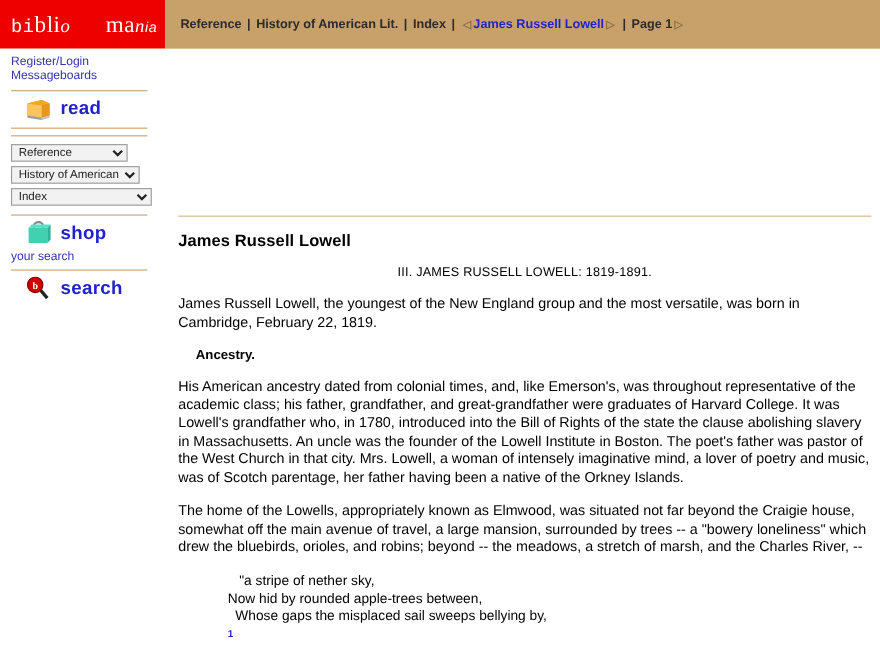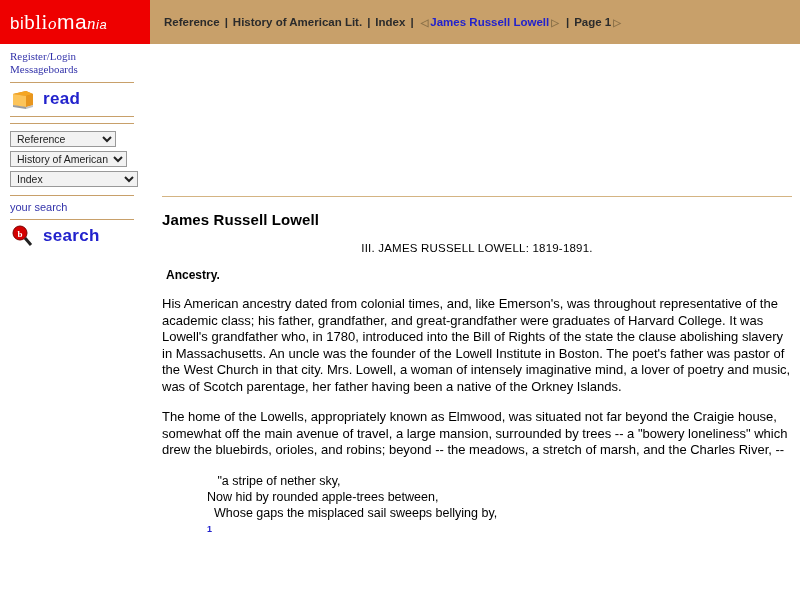--- a/index.html
+++ b/index.html
@@ -29,24 +29,24 @@
     display: flex;
     align-items: center;
     padding-left: 10px;
     box-sizing: border-box;
   }
   .logo-text {
     color: #ffffff;
     white-space: nowrap;
     letter-spacing: .5px;
   }
-  .logo-text .s1 { font-family: Liberation Sans, sans-serif; font-size: 17px; margin-top: 24px; }
+  .logo-text .s1 { font-family: Liberation Mono, monospace; font-size: 17px; margin-top: 24px; }
   .logo-text .s2 { font-family: "Liberation Serif", serif; font-size: 21px; font-weight: 500;}
   .logo-text .s3 { font-family: "Liberation Serif", serif; font-size: 17px; font-style: italic;}
-  .logo-text .s4 { font-family: Liberation Sans, sans-serif; font-size: 21px; }
+  .logo-text .s4 { font-family: Liberation Serif, serif; font-size: 21px; margin-left: 32px; }
   .logo-text .s5 { font-family: "Liberation Serif", serif; font-size: 17px; font-style: italic;}
   .logo-text .s6 { font-family: "Liberation Sans", sans-serif; font-size: 13px; font-style: italic; }
 
   .navbar {
     flex: 1;
     background: #c8a06a;
     display: flex;
     align-items: center;
     padding-left: 14px;
     font-size: 11.5px;
@@ -73,33 +73,32 @@
     box-sizing: border-box;
   }
 
   
   .side-link {
     display: block;
     color: #3333aa;
     font-size: 11px;
     text-decoration: none;
     line-height: 13px;
-    font-family: Liberation Serif, serif;
   }
   .side-rule {
     border: none;
     border-top: 1px solid #c8a06a;
     margin: 6px 16px 5px 0;
     height: 0;
   }
   .side-item {
     display: flex;
     align-items: center;
     gap: 7px;
-    margin: 4px 0 4px 0;
+    margin: 4px 0 4px 12px;
     text-decoration: none;
   }
   .side-item-label {
     color: #2222cc;
     font-size: 17px;
     font-weight: bold;
     letter-spacing: .3px;
   }
   .ico { width: 26px; height: 22px; flex: none; }
 
@@ -148,21 +147,21 @@
     letter-spacing: .2px;
   }
   p.body {
     margin: 0 0 14px 0;
     font-size: 13px;
     line-height: 16.5px;
   }
   .subhead {
     font-size: 12px;
     font-weight: bold;
-    margin: 0 0 14px 4px;
+    margin: 0 0 14px 16px;
   }
   .verse {
     margin: 0 0 14px 0;
     padding-left: 45px;
     font-size: 12.5px;
     line-height: 16px;
     white-space: pre;
   }
   sup.fn {
     color: #2222cc;
@@ -228,20 +227,31 @@
     </select>
     <select class="sel2">
       <option>History of American Lit.</option>
     </select>
     <select class="sel3">
       <option>Index</option>
     </select>
 
     <hr class="side-rule">
 
+    <a class="side-item" href="#">
+      <span class="ico">
+        <svg width="26" height="22" viewBox="0 0 26 22">
+          <path d="M9 7 L9 4 a4 3 0 0 1 8 0 L17 7" fill="none" stroke="#8a8a8a" stroke-width="2"></path>
+          <rect x="4" y="6" width="17" height="14" fill="#3fd1b0"></rect>
+          <path d="M4 6 L7 3 L24 3 L21 6 Z" fill="#57e0c2"></path>
+          <path d="M21 6 L24 3 L24 17 L21 20 Z" fill="#2bb697"></path>
+        </svg>
+      </span>
+      <span class="side-item-label">shop</span>
+    </a>
     <a class="basket-link" href="#">your search</a>
 
     <hr class="side-rule">
 
     <a class="side-item" href="#">
       <span class="ico">
         <svg width="26" height="22" viewBox="0 0 26 22">
           <circle cx="10" cy="8" r="7" fill="#d40000" stroke="#7a0000" stroke-width="1"></circle>
           <text x="10" y="12" font-size="9" font-family="Liberation Serif, serif" fill="#ffffff" text-anchor="middle" font-weight="bold">b</text>
           <line x1="15" y1="13" x2="21" y2="20" stroke="#222222" stroke-width="3"></line>
@@ -253,20 +263,21 @@
   </div>
 
   <div class="content">
     <div class="spacer-top"></div>
     <hr class="content-rule">
 
     <h1 class="doc-title">James Russell Lowell</h1>
 
     <div class="chapter-head">III. JAMES RUSSELL LOWELL: 1819-1891.</div>
 
+    <p class="body">James Russell Lowell, the youngest of the New England group and the most versatile, was born in Cambridge, February 22, 1819.</p>
 
     <div class="subhead">Ancestry.</div>
 
     <p class="body">His American ancestry dated from colonial times, and, like Emerson's, was throughout representative of the academic class; his father, grandfather, and great-grandfather were graduates of Harvard College. It was Lowell's grandfather who, in 1780, introduced into the Bill of Rights of the state the clause abolishing slavery in Massachusetts. An uncle was the founder of the Lowell Institute in Boston. The poet's father was pastor of the West Church in that city. Mrs. Lowell, a woman of intensely imaginative mind, a lover of poetry and music, was of Scotch parentage, her father having been a native of the Orkney Islands.</p>
 
 
     <p class="body">The home of the Lowells, appropriately known as Elmwood, was situated not far beyond the Craigie house, somewhat off the main avenue of travel, a large mansion, surrounded by trees -- a "bowery loneliness" which drew the bluebirds, orioles, and robins; beyond -- the meadows, a stretch of marsh, and the Charles River, --</p>
 
     <div class="verse"><span>   "a stripe of nether sky,</span>
 <span>Now hid by rounded apple-trees between,</span>

